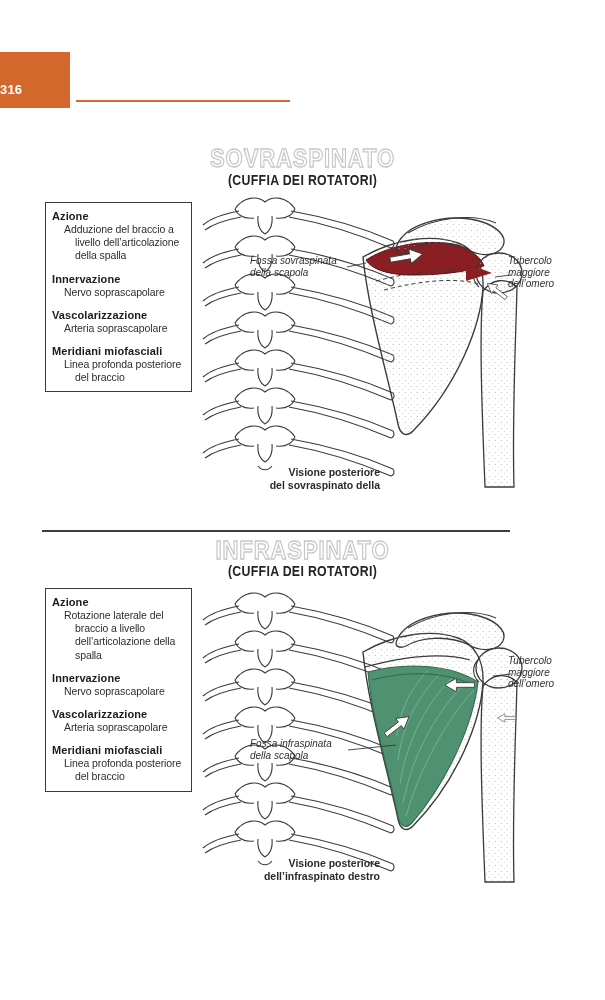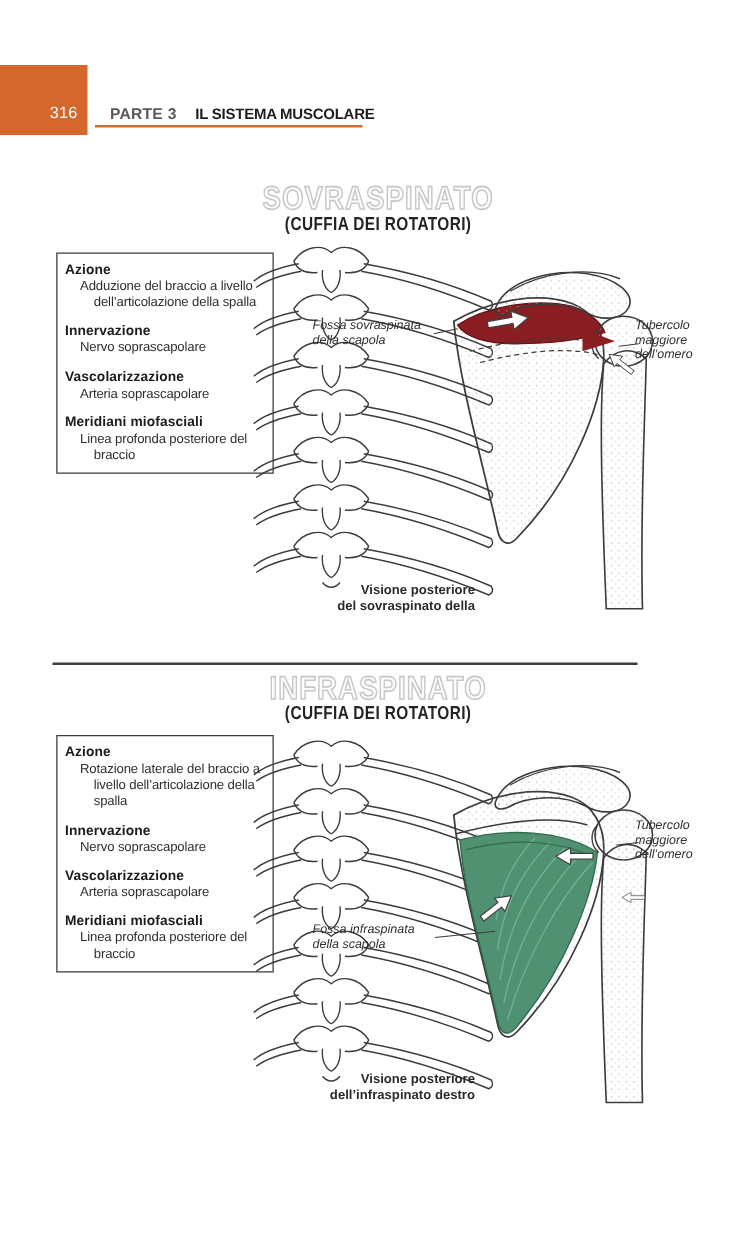--- a/index.html
+++ b/index.html
@@ -2,60 +2,56 @@
 <html><head>
 <meta charset="utf-8">
 <style>
   html,body{margin:0;padding:0;background:#ffffff;}
   .page{
     position:relative;width:605px;height:1000px;background:#ffffff;
     font-family:"Liberation Sans", sans-serif;overflow:hidden;color:#222;
   }
   
   .hdr-block{position:absolute;left:0;top:52px;width:70px;height:56px;background:#d4682c;}
-  .hdr-pagenum{position:absolute;left:0;top:82px;width:62px;text-align:right;
-    font-size:13px;font-weight:400;color:#ffffff;letter-spacing:.2px;}
+  .hdr-pagenum{position:absolute;left:0;top:82px;width:62px;
+    font-size:13px;font-weight:700;color:#ffffff;letter-spacing:.2px;}
   .hdr-text{position:absolute;left:88px;top:84px;display:flex;gap:15px;align-items:baseline;white-space:nowrap;}
   .hdr-part{font-size:12.5px;font-weight:700;color:#5a5a5a;letter-spacing:.2px;}
   .hdr-title{font-size:12px;font-weight:700;color:#1d1d1d;letter-spacing:-.2px;}
   .hdr-rule{position:absolute;left:76px;top:100px;width:214px;height:2px;background:#d4682c;}
   
   .sec-title{position:absolute;left:0;width:605px;text-align:center;white-space:nowrap;
     font-size:26px;font-weight:700;letter-spacing:1px;color:#fdfdfd;
     -webkit-text-stroke:1.3px #c7c7c7;transform:scaleX(.85);transform-origin:center;}
   .sec-sub{position:absolute;left:0;width:605px;text-align:center;white-space:nowrap;
     font-size:15px;font-weight:700;color:#242424;letter-spacing:.4px;
     transform:scaleX(.82);transform-origin:center;}
   .divider{position:absolute;left:42px;top:530px;width:468px;height:2px;background:#3e3e3e;}
   
-  .info-box{position:absolute;left:45px;width:174px;box-sizing:border-box;
+  .info-box{position:absolute;left:45px;width:147px;box-sizing:border-box;
     border:1.4px solid #3a3a3a;background:#fff;padding:6px 4px 7px 6px;}
   .info-head{font-size:11px;font-weight:700;color:#1b1b1b;letter-spacing:.1px;line-height:14px;}
   .info-text{font-size:10.5px;color:#2e2e2e;line-height:13.2px;letter-spacing:-.1px;
     padding-left:11px;text-indent:-11px;margin:0 0 9px 12px;}
   .info-text.last{margin-bottom:0;}
   
   .figure{position:absolute;left:200px;width:385px;height:300px;}
   .figure svg{position:absolute;left:0;top:0;}
   .fig-label{position:absolute;font-style:italic;font-size:10px;line-height:11.5px;
     color:#2e2e2e;text-align:left;}
   .fig-caption{position:absolute;font-size:10.5px;font-weight:700;line-height:12.5px;
     color:#2b2b2b;text-align:right;}
 </style>
 </head>
 <body>
 
 <div class="page">
 
   <div class="hdr-block"></div>
   <div class="hdr-pagenum">316</div>
-  <div class="hdr-text">
-    <span class="hdr-part">PARTE 3</span>
-    <span class="hdr-title">IL SISTEMA MUSCOLARE</span>
-  </div>
   <div class="hdr-rule"></div>
 
   <div class="sec-title" style="top:143px">SOVRASPINATO</div>
   <div class="sec-sub" style="top:171px">(CUFFIA DEI ROTATORI)</div>
 
   <div class="info-box" style="top:202px">
     <div class="info-head">Azione</div>
     <p class="info-text">Adduzione del braccio a livello dell’articolazione della spalla</p>
     <div class="info-head">Innervazione</div>
     <p class="info-text">Nervo soprascapolare</p>

